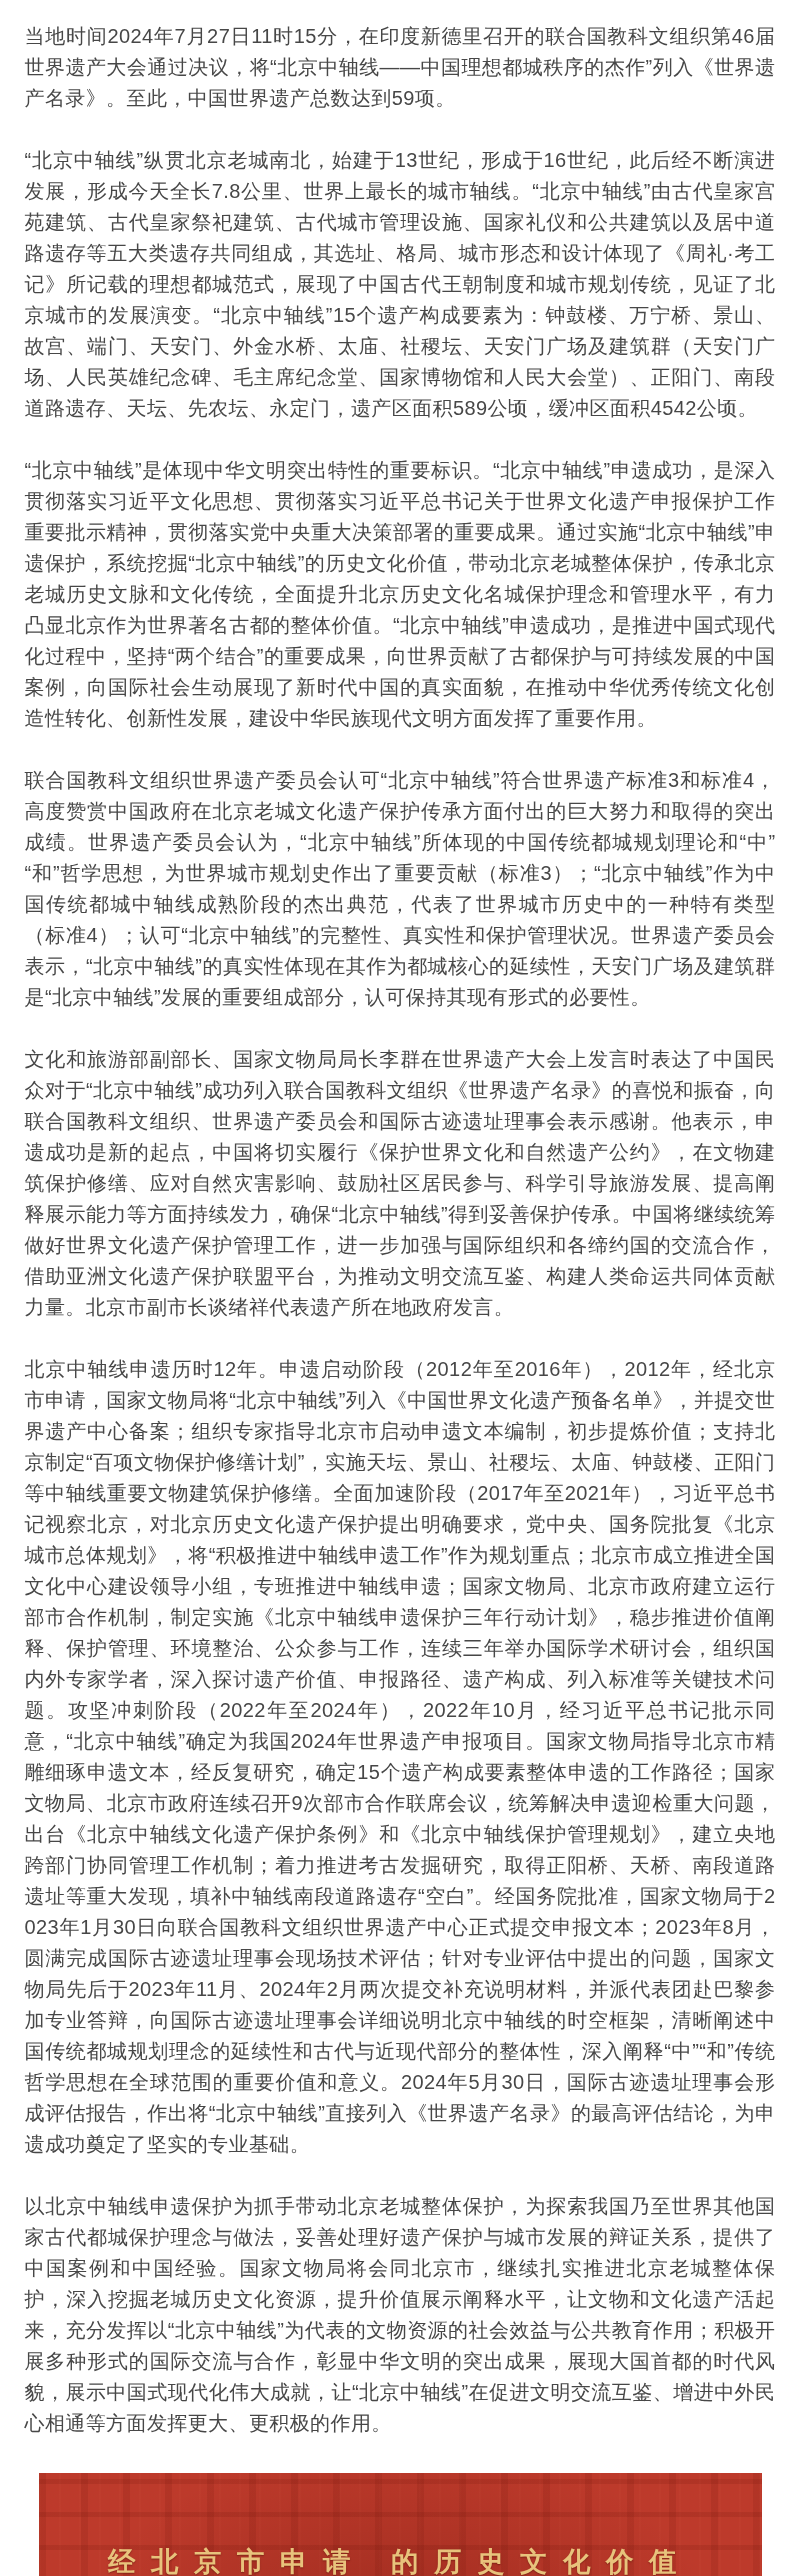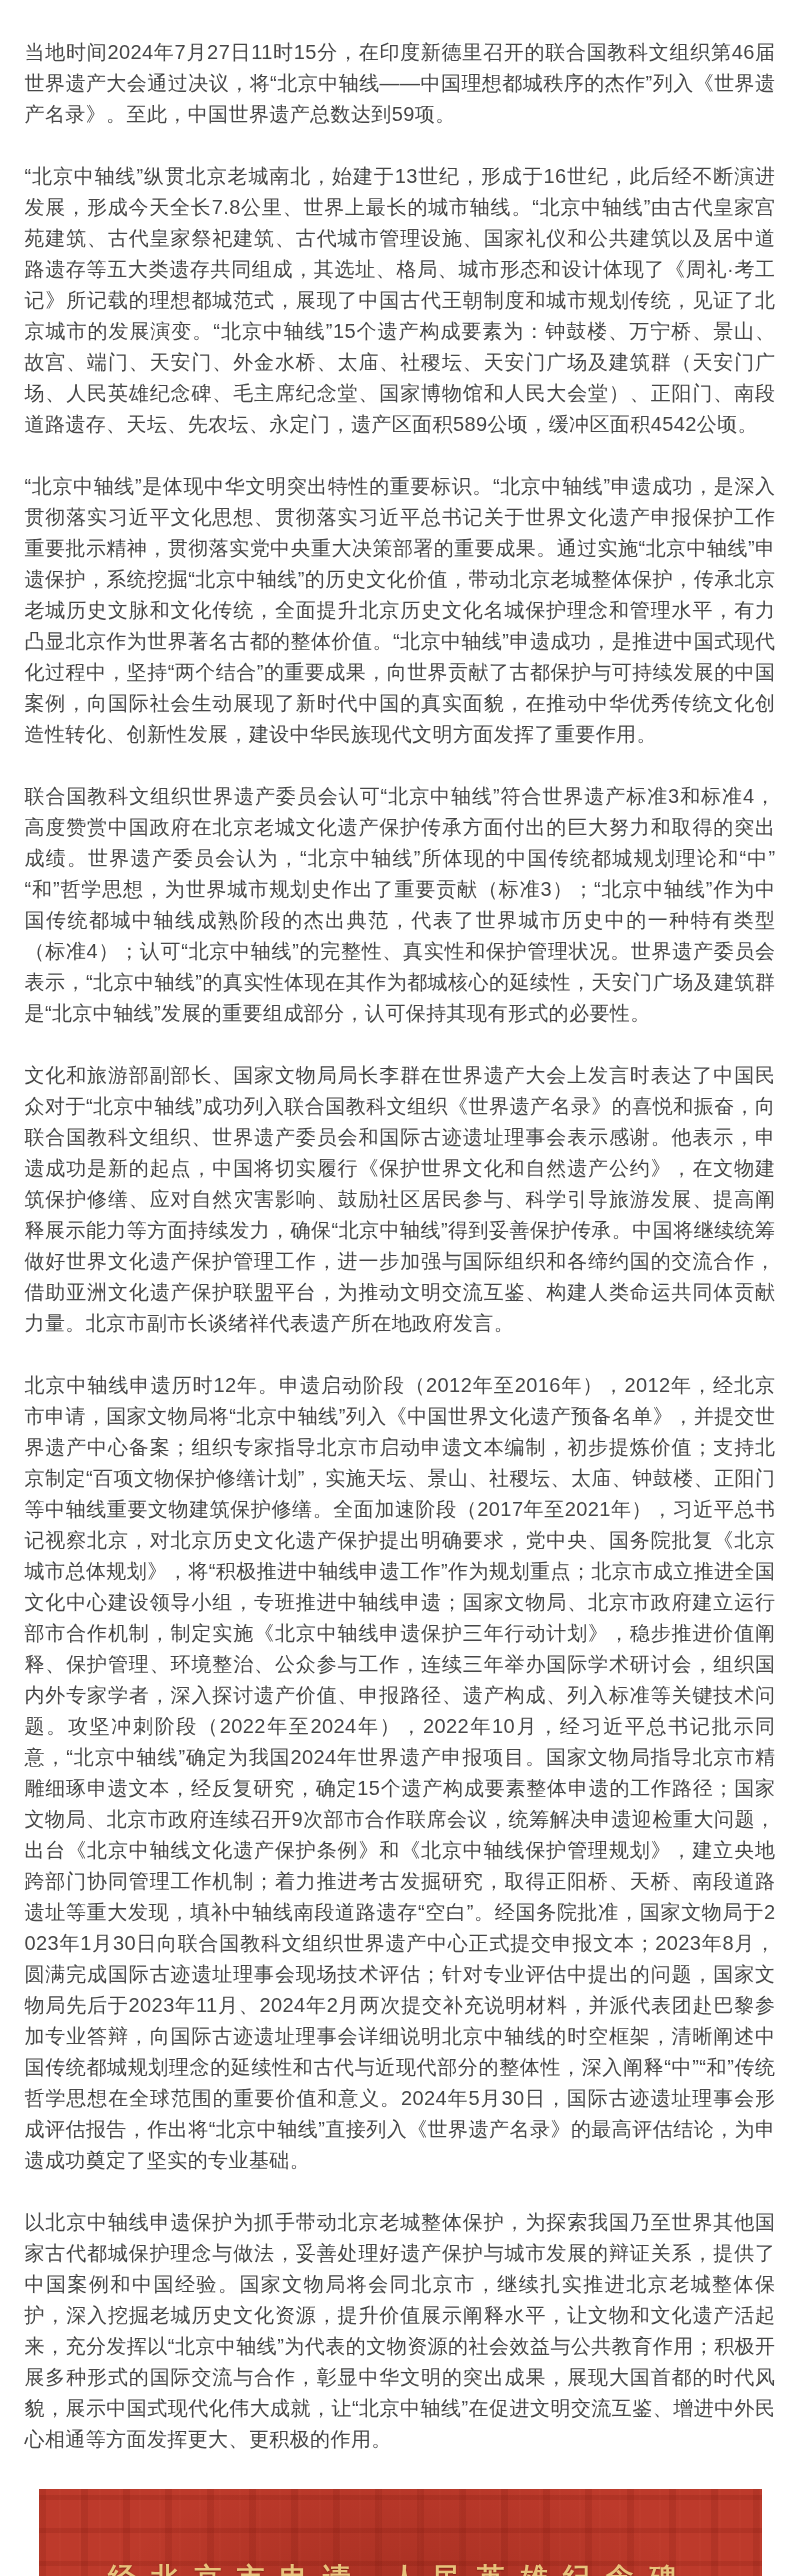--- a/index.html
+++ b/index.html
@@ -14,21 +14,21 @@
   .page {
     width: 800px;
     min-height: 2576px;
     background: #ffffff;
     overflow: hidden;
   }
   .article {
     padding: 21px 24.5px 0 24.5px;
   }
   .article p {
-    margin: 16px 0 31px 0;
+    margin: 0 0 31px 0;
     font-size: 20px;
     line-height: 31px;
     color: #474747;
     text-align: justify;
     letter-spacing: 0.4px;
     word-break: break-all;
   }
   
   .banner {
     position: relative;
@@ -68,19 +68,19 @@
     <p>“北京中轴线”纵贯北京老城南北，始建于13世纪，形成于16世纪，此后经不断演进发展，形成今天全长7.8公里、世界上最长的城市轴线。“北京中轴线”由古代皇家宫苑建筑、古代皇家祭祀建筑、古代城市管理设施、国家礼仪和公共建筑以及居中道路遗存等五大类遗存共同组成，其选址、格局、城市形态和设计体现了《周礼·考工记》所记载的理想都城范式，展现了中国古代王朝制度和城市规划传统，见证了北京城市的发展演变。“北京中轴线”15个遗产构成要素为：钟鼓楼、万宁桥、景山、故宫、端门、天安门、外金水桥、太庙、社稷坛、天安门广场及建筑群（天安门广场、人民英雄纪念碑、毛主席纪念堂、国家博物馆和人民大会堂）、正阳门、南段道路遗存、天坛、先农坛、永定门，遗产区面积589公顷，缓冲区面积4542公顷。</p>
     <p>“北京中轴线”是体现中华文明突出特性的重要标识。“北京中轴线”申遗成功，是深入贯彻落实习近平文化思想、贯彻落实习近平总书记关于世界文化遗产申报保护工作重要批示精神，贯彻落实党中央重大决策部署的重要成果。通过实施“北京中轴线”申遗保护，系统挖掘“北京中轴线”的历史文化价值，带动北京老城整体保护，传承北京老城历史文脉和文化传统，全面提升北京历史文化名城保护理念和管理水平，有力凸显北京作为世界著名古都的整体价值。“北京中轴线”申遗成功，是推进中国式现代化过程中，坚持“两个结合”的重要成果，向世界贡献了古都保护与可持续发展的中国案例，向国际社会生动展现了新时代中国的真实面貌，在推动中华优秀传统文化创造性转化、创新性发展，建设中华民族现代文明方面发挥了重要作用。</p>
     <p>联合国教科文组织世界遗产委员会认可“北京中轴线”符合世界遗产标准3和标准4，高度赞赏中国政府在北京老城文化遗产保护传承方面付出的巨大努力和取得的突出成绩。世界遗产委员会认为，“北京中轴线”所体现的中国传统都城规划理论和“中”“和”哲学思想，为世界城市规划史作出了重要贡献（标准3）；“北京中轴线”作为中国传统都城中轴线成熟阶段的杰出典范，代表了世界城市历史中的一种特有类型（标准4）；认可“北京中轴线”的完整性、真实性和保护管理状况。世界遗产委员会表示，“北京中轴线”的真实性体现在其作为都城核心的延续性，天安门广场及建筑群是“北京中轴线”发展的重要组成部分，认可保持其现有形式的必要性。</p>
     <p>文化和旅游部副部长、国家文物局局长李群在世界遗产大会上发言时表达了中国民众对于“北京中轴线”成功列入联合国教科文组织《世界遗产名录》的喜悦和振奋，向联合国教科文组织、世界遗产委员会和国际古迹遗址理事会表示感谢。他表示，申遗成功是新的起点，中国将切实履行《保护世界文化和自然遗产公约》，在文物建筑保护修缮、应对自然灾害影响、鼓励社区居民参与、科学引导旅游发展、提高阐释展示能力等方面持续发力，确保“北京中轴线”得到妥善保护传承。中国将继续统筹做好世界文化遗产保护管理工作，进一步加强与国际组织和各缔约国的交流合作，借助亚洲文化遗产保护联盟平台，为推动文明交流互鉴、构建人类命运共同体贡献力量。北京市副市长谈绪祥代表遗产所在地政府发言。</p>
     <p>北京中轴线申遗历时12年。申遗启动阶段（2012年至2016年），2012年，经北京市申请，国家文物局将“北京中轴线”列入《中国世界文化遗产预备名单》，并提交世界遗产中心备案；组织专家指导北京市启动申遗文本编制，初步提炼价值；支持北京制定“百项文物保护修缮计划”，实施天坛、景山、社稷坛、太庙、钟鼓楼、正阳门等中轴线重要文物建筑保护修缮。全面加速阶段（2017年至2021年），习近平总书记视察北京，对北京历史文化遗产保护提出明确要求，党中央、国务院批复《北京城市总体规划》，将“积极推进中轴线申遗工作”作为规划重点；北京市成立推进全国文化中心建设领导小组，专班推进中轴线申遗；国家文物局、北京市政府建立运行部市合作机制，制定实施《北京中轴线申遗保护三年行动计划》，稳步推进价值阐释、保护管理、环境整治、公众参与工作，连续三年举办国际学术研讨会，组织国内外专家学者，深入探讨遗产价值、申报路径、遗产构成、列入标准等关键技术问题。攻坚冲刺阶段（2022年至2024年），2022年10月，经习近平总书记批示同意，“北京中轴线”确定为我国2024年世界遗产申报项目。国家文物局指导北京市精雕细琢申遗文本，经反复研究，确定15个遗产构成要素整体申遗的工作路径；国家文物局、北京市政府连续召开9次部市合作联席会议，统筹解决申遗迎检重大问题，出台《北京中轴线文化遗产保护条例》和《北京中轴线保护管理规划》，建立央地跨部门协同管理工作机制；着力推进考古发掘研究，取得正阳桥、天桥、南段道路遗址等重大发现，填补中轴线南段道路遗存“空白”。经国务院批准，国家文物局于2023年1月30日向联合国教科文组织世界遗产中心正式提交申报文本；2023年8月，圆满完成国际古迹遗址理事会现场技术评估；针对专业评估中提出的问题，国家文物局先后于2023年11月、2024年2月两次提交补充说明材料，并派代表团赴巴黎参加专业答辩，向国际古迹遗址理事会详细说明北京中轴线的时空框架，清晰阐述中国传统都城规划理念的延续性和古代与近现代部分的整体性，深入阐释“中”“和”传统哲学思想在全球范围的重要价值和意义。2024年5月30日，国际古迹遗址理事会形成评估报告，作出将“北京中轴线”直接列入《世界遗产名录》的最高评估结论，为申遗成功奠定了坚实的专业基础。</p>
     <p>以北京中轴线申遗保护为抓手带动北京老城整体保护，为探索我国乃至世界其他国家古代都城保护理念与做法，妥善处理好遗产保护与城市发展的辩证关系，提供了中国案例和中国经验。国家文物局将会同北京市，继续扎实推进北京老城整体保护，深入挖掘老城历史文化资源，提升价值展示阐释水平，让文物和文化遗产活起来，充分发挥以“北京中轴线”为代表的文物资源的社会效益与公共教育作用；积极开展多种形式的国际交流与合作，彰显中华文明的突出成果，展现大国首都的时代风貌，展示中国式现代化伟大成就，让“北京中轴线”在促进文明交流互鉴、增进中外民心相通等方面发挥更大、更积极的作用。</p>
   </div>
 
   <div class="banner">
     <div class="banner-heading">
-      <span>经北京市申请</span><span class="phrase-gap"></span><span>人民英雄纪念碑</span>
+      <span>经北京市申请</span><span class="phrase-gap"></span><span>的历史文化价值</span>
     </div>
 
   </div>
 
 </div>
 
 
 </body></html>

